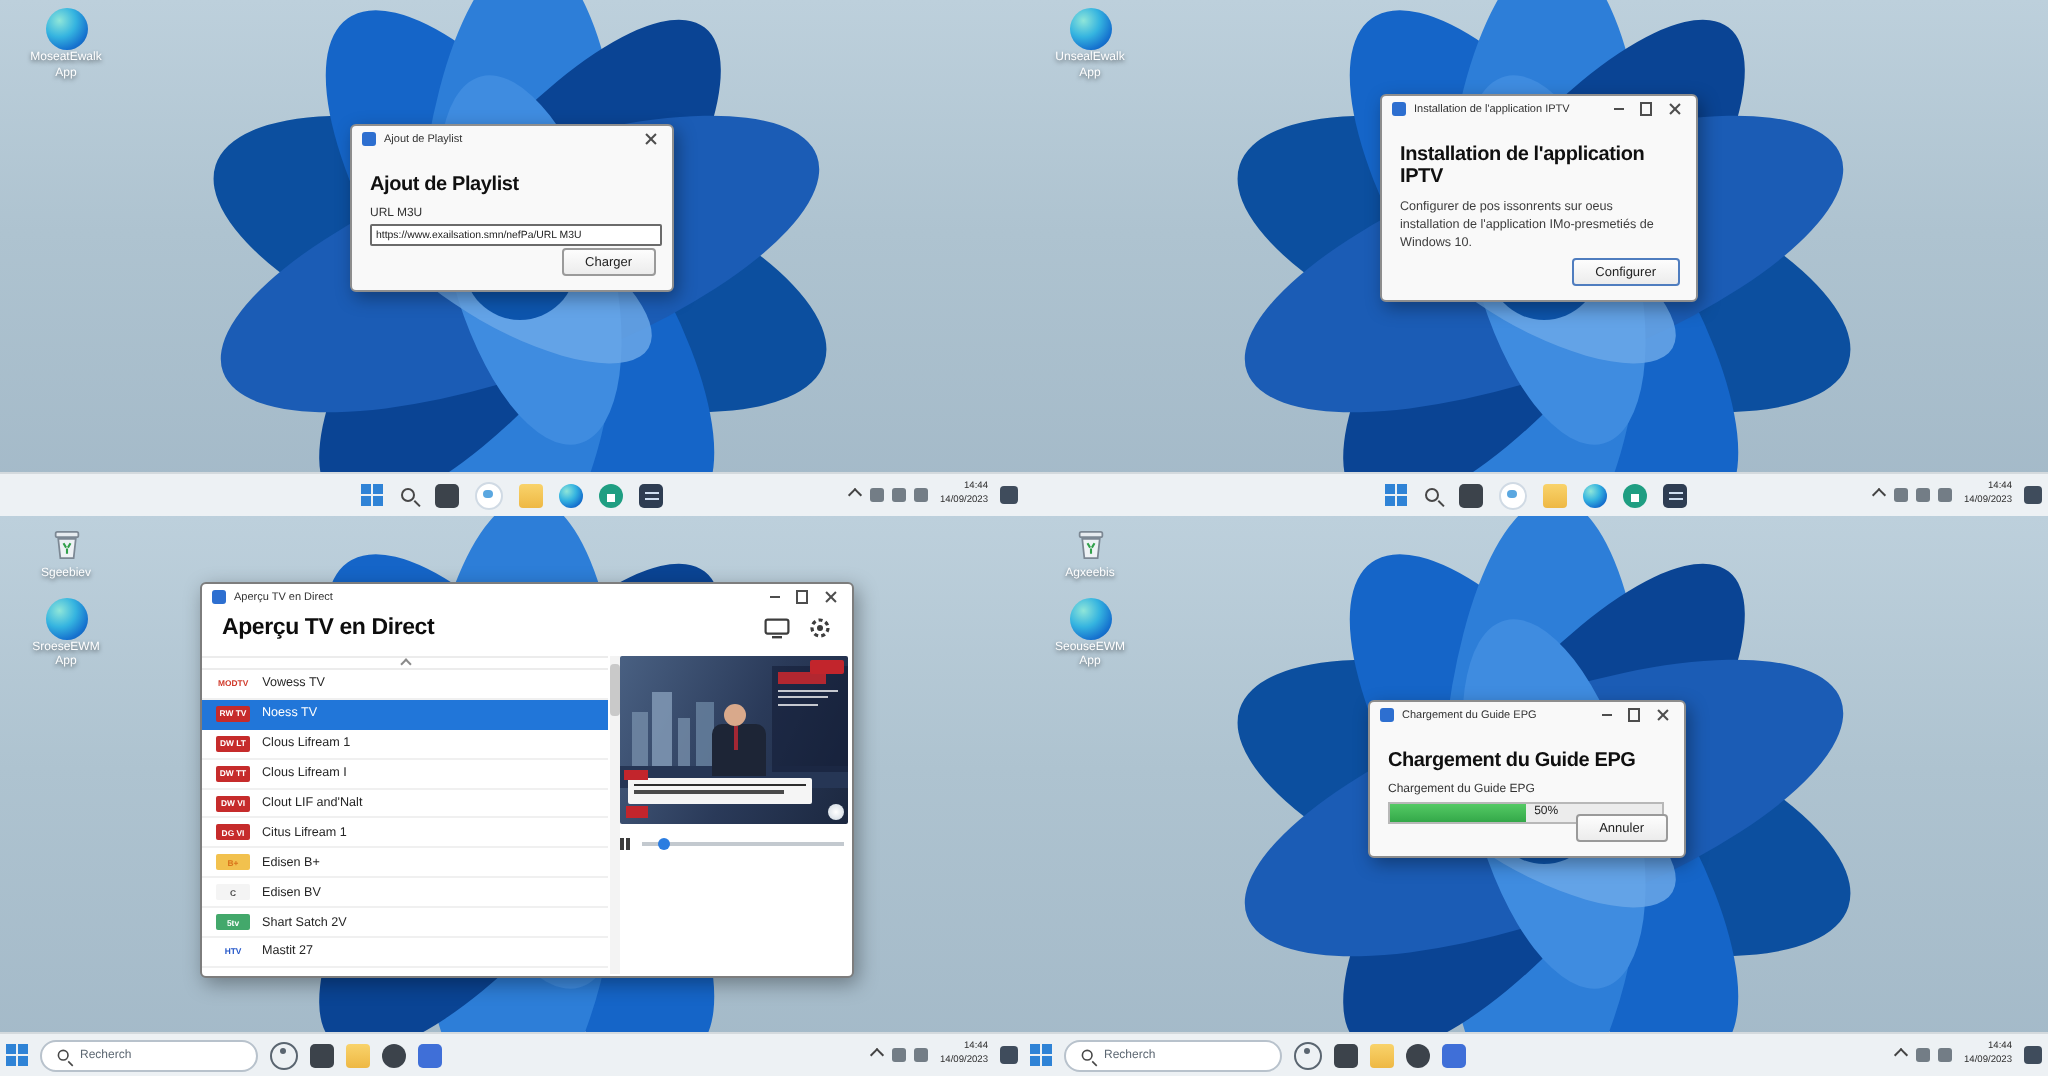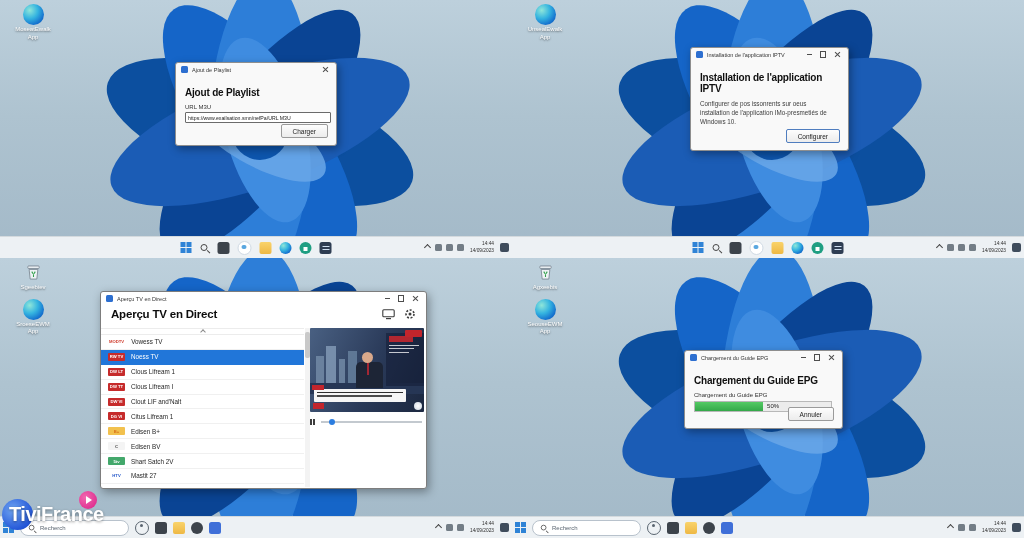--- a/index.html
+++ b/index.html
@@ -546,18 +546,13 @@
         <div>14:44</div>
         <div>14/09/2023</div>
       </span>
       <span class="tray-notif"></span>
     </div>
   </div>
 </div>
     </div>
   </div>
 
-  <div class="brand">
-    <div class="brand-circle"></div>
-    <div class="brand-text">TiviFrance</div>
-    <div class="brand-play"></div>
-  </div>
 </div>
 
 </body></html>

